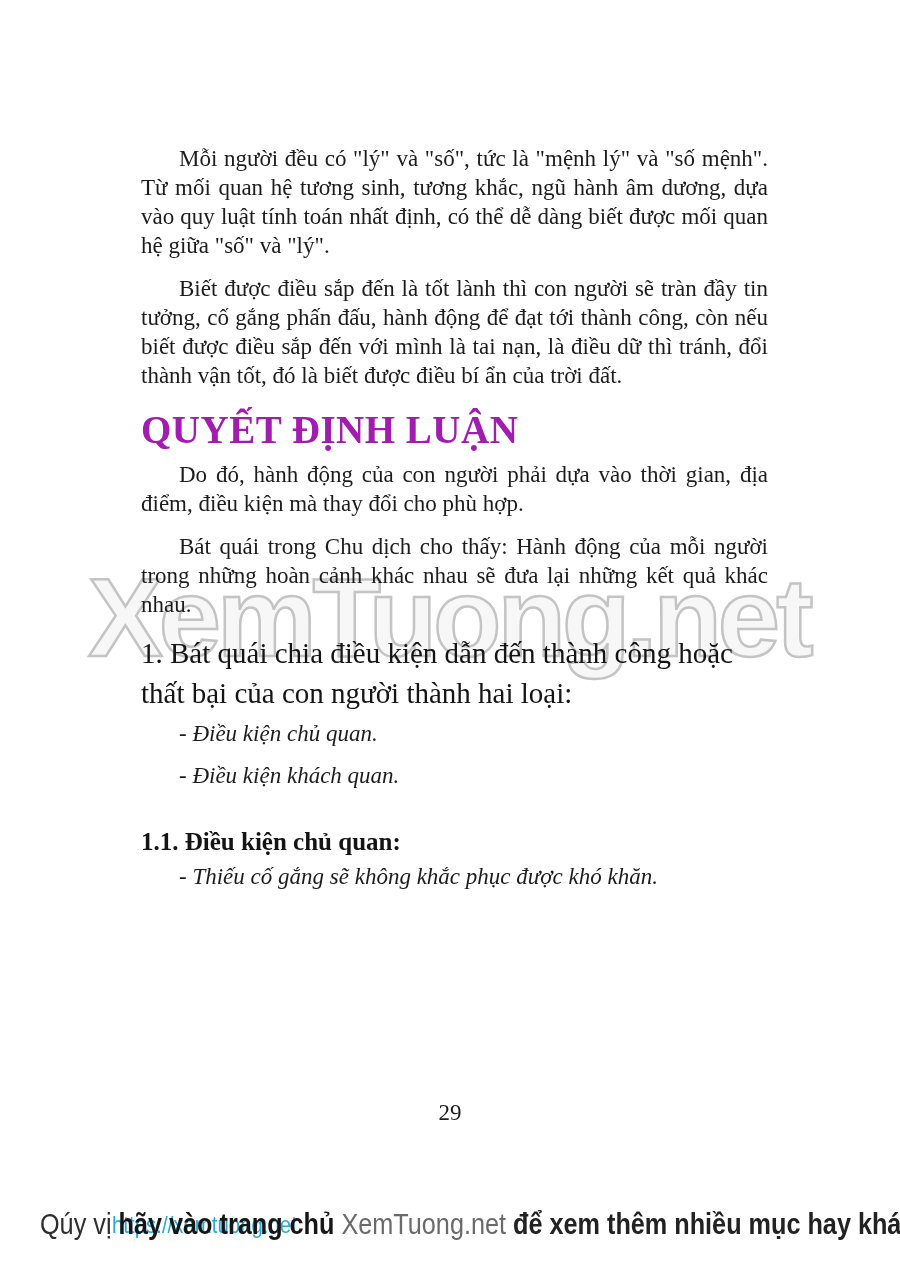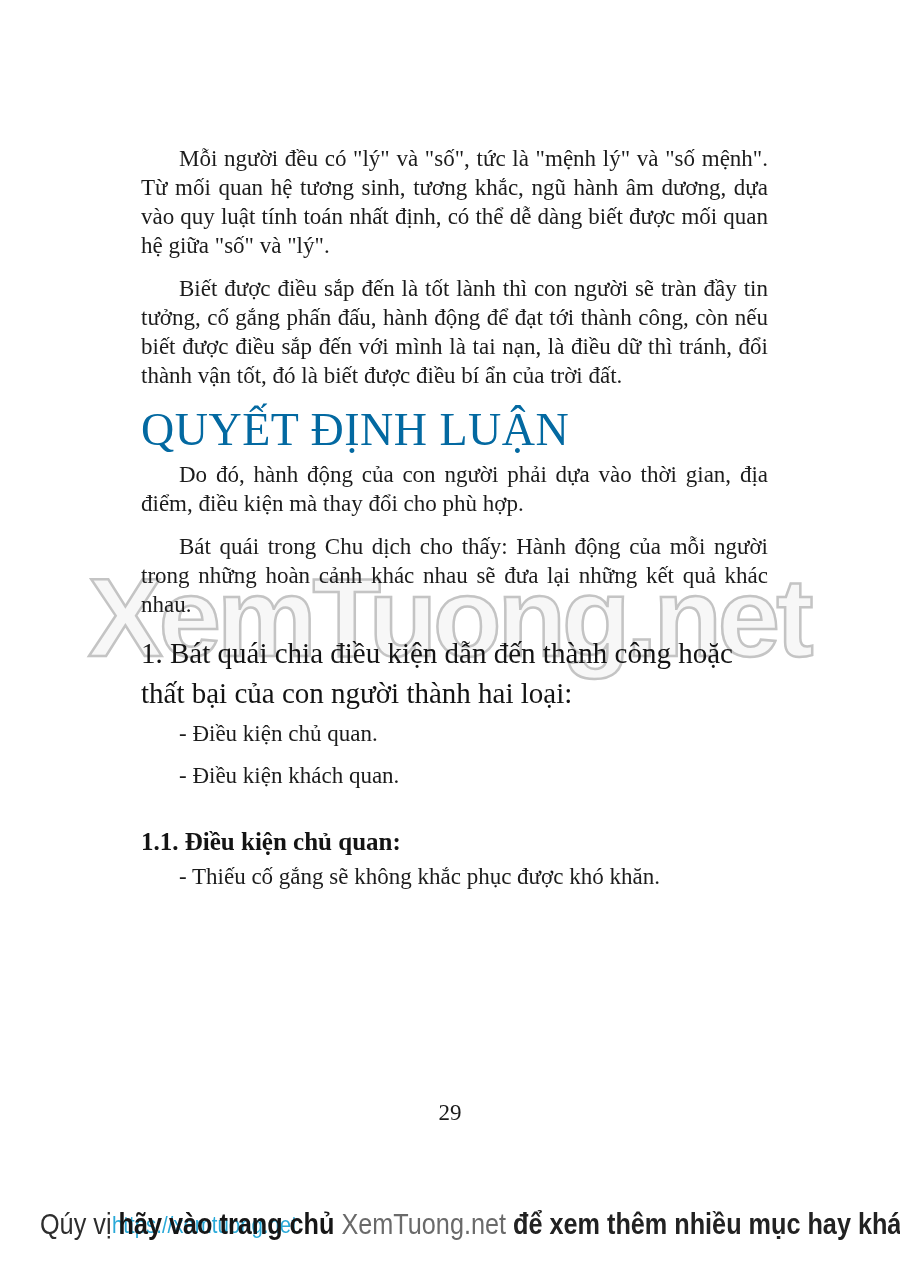--- a/index.html
+++ b/index.html
@@ -17,39 +17,40 @@
     z-index:2;
   }
   .body-par {
     font-size:23px;
     line-height:29px;
     text-align:justify;
     text-indent:38px;
     margin:0 0 14px 0;
   }
   .chapter-title {
-    font-size:46px;
+    font-size:39px;
     line-height:48px;
-    font-weight:normal;
+    font-weight:bold;
     letter-spacing:0.5px;
     margin:16px 0 6px 0;
-    color:#0369a1;
+    color:#a21caf;
   }
   .section-title {
     font-size:29px;
     line-height:40px;
     font-weight:normal;
     margin:14px 0 6px 0;
     color:#141414;
   }
   .list-par {
     font-size:23px;
     line-height:29px;
     text-indent:38px;
     margin:0 0 13px 0;
+    font-style:italic;
   }
   .subsection-title {
     font-size:25px;
     line-height:32px;
     font-weight:bold;
     margin:36px 0 4px 0;
     color:#141414;
   }
   .page-number {
     position:absolute;

